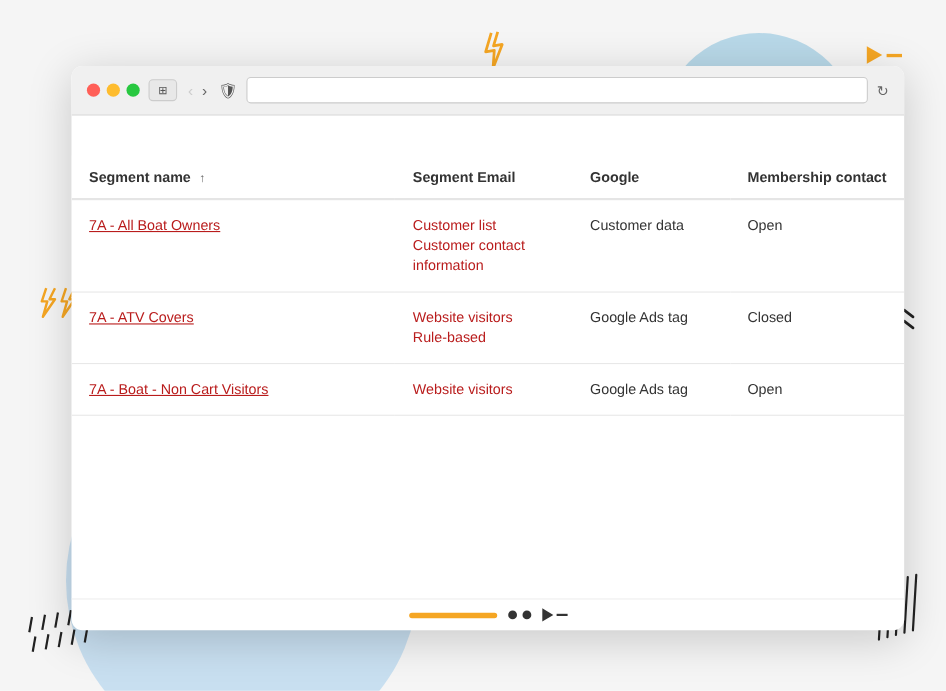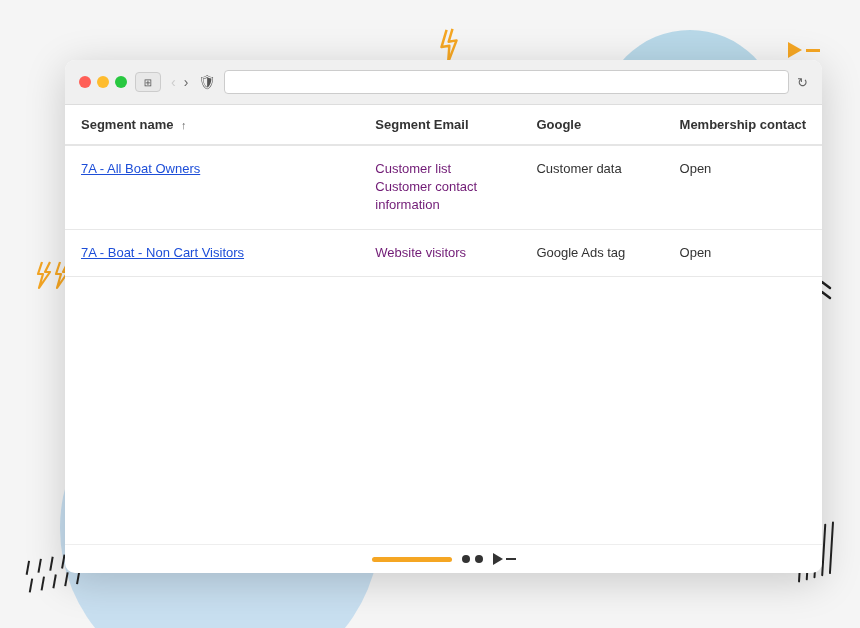--- a/index.html
+++ b/index.html
@@ -197,20 +197,21 @@
       background: none;
       border: none;
       cursor: pointer;
     }
 
     
     .table-container {
       flex: 1;
       overflow-y: auto;
       overflow-x: hidden;
+      margin-top: 36px;
     }
 
     table {
       width: 100%;
       border-collapse: collapse;
       font-size: 13px;
     }
 
     thead th {
       text-align: left;
@@ -249,28 +250,28 @@
 
     tbody td {
       padding: 14px 16px;
       vertical-align: top;
       color: #333;
       font-size: 13px;
       line-height: 1.4;
     }
 
     .segment-link {
-      color: #1d4ed8;
+      color: #b91c1c;
       text-decoration: underline;
       cursor: pointer;
     }
 
     .segment-type-line {
       display: block;
-      color: #701a75;
+      color: #b91c1c;
     }
 
     
     .browser-bottom {
       display: flex;
       align-items: center;
       justify-content: center;
       padding: 8px;
       gap: 10px;
       flex-shrink: 0;
@@ -407,20 +408,29 @@
       <tr>
             <td><span class="segment-link">7A - All Boat Owners</span></td>
             <td>
               <span class="segment-type-line">Customer list</span>
               <span class="segment-type-line">Customer contact information</span>
             </td>
             <td>Customer data</td>
             <td>Open</td>
           </tr>
           <tr>
+            <td><span class="segment-link">7A - ATV Covers</span></td>
+            <td>
+              <span class="segment-type-line">Website visitors</span>
+              <span class="segment-type-line">Rule-based</span>
+            </td>
+            <td>Google Ads tag</td>
+            <td>Closed</td>
+          </tr>
+          <tr>
             <td><span class="segment-link">7A - Boat - Non Cart Visitors</span></td>
             <td>
               <span class="segment-type-line">Website visitors</span>
             </td>
             <td>Google Ads tag</td>
             <td>Open</td>
           </tr>
         </tbody>
     </table>
   </div>

